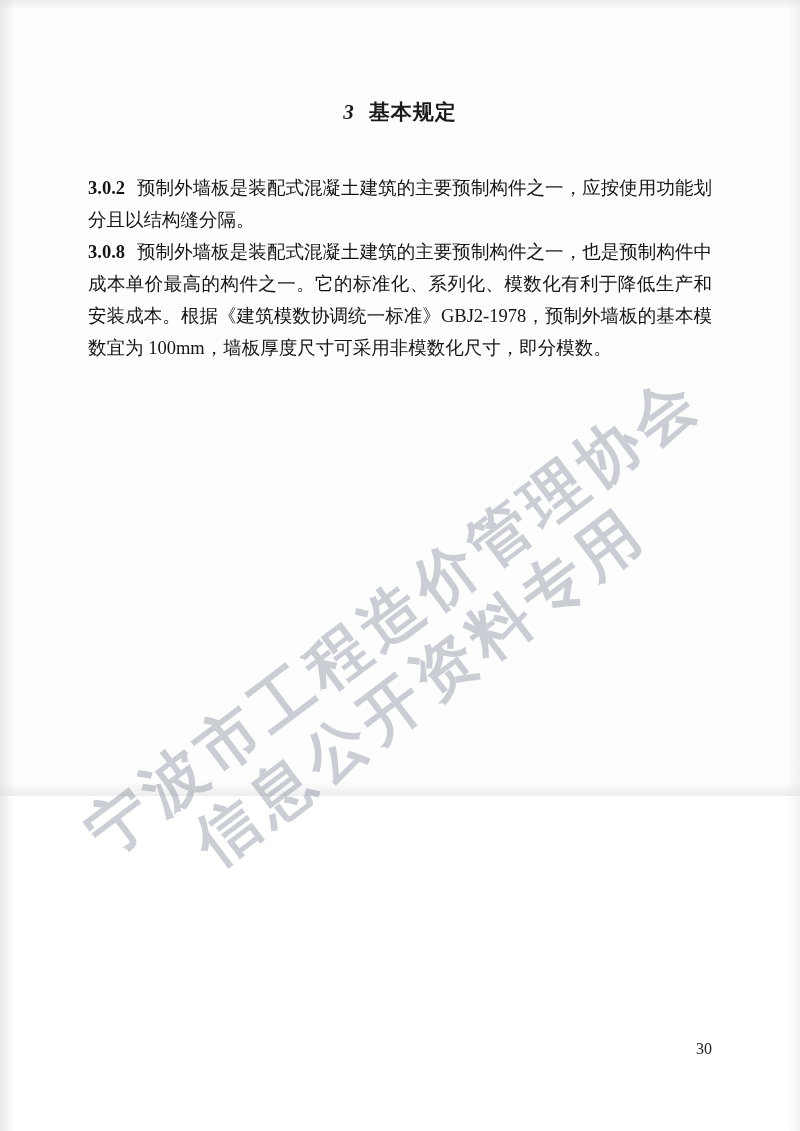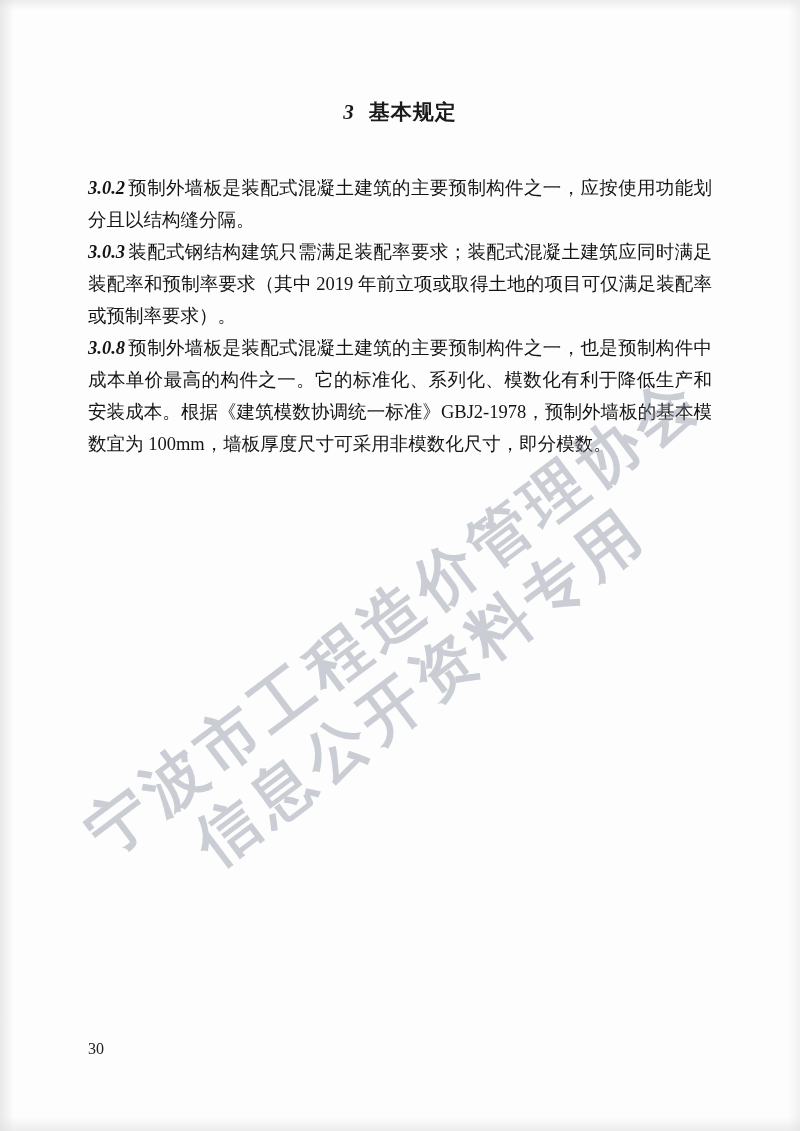--- a/index.html
+++ b/index.html
@@ -12,21 +12,21 @@
     background: #ffffff;
     font-family: "Liberation Serif", "DejaVu Serif", serif;
     position: relative;
     overflow: hidden;
   }
   .page {
     position: absolute;
     left: 0;
     top: 0;
     width: 800px;
-    height: 1131px;
+    height: 796px;
     background: #fdfdfd;
     box-sizing: border-box;
   }
   .page-inner {
     position: absolute;
     left: 88px;
     top: 60px;
     width: 624px;
     height: 1000px;
   }
@@ -56,30 +56,29 @@
     line-height: 32px;
     color: #141414;
     text-align: justify;
     text-justify: inter-ideograph;
   }
   p.indent2 {
     text-indent: 2em;
   }
   .clause {
     font-weight: bold;
-    font-style: italic;
     font-family: "Liberation Serif", "DejaVu Serif", serif;
-    margin-right: 3px;
+    margin-right: 12px;
   }
   .page-number {
     position: absolute;
     left: 0;
     top: 980px;
     width: 624px;
-    text-align: left;
+    text-align: right;
     font-size: 16px;
     color: #222;
   }
   
   .watermark {
     position: absolute;
     left: 0;
     top: 0;
     width: 800px;
     height: 1131px;
@@ -145,23 +144,20 @@
     <h1 class="doc-title">
       <span class="num">3</span><span class="ttl">基本规定</span>
     </h1>
 
     <div class="body-block">
 
       <p class="para">
         <span class="clause">3.0.2</span><span>预制外墙板是装配式混凝土建筑的主要预制构件之一，应按使用功能划分且以结构缝分隔。</span>
       </p>
 
-      <p class="para">
-        <span class="clause">3.0.3</span><span>装配式钢结构建筑只需满足装配率要求；装配式混凝土建筑应同时满足装配率和预制率要求（其中 2019 年前立项或取得土地的项目可仅满足装配率或预制率要求）。</span>
-      </p>
 
 
       <p class="para">
         <span class="clause">3.0.8</span><span>预制外墙板是装配式混凝土建筑的主要预制构件之一，也是预制构件中成本单价最高的构件之一。它的标准化、系列化、模数化有利于降低生产和安装成本。根据《建筑模数协调统一标准》GBJ2-1978，预制外墙板的基本模数宜为 100mm，墙板厚度尺寸可采用非模数化尺寸，即分模数。</span>
       </p>
 
     </div>
 
     <div class="page-number">30</div>
   </div>

